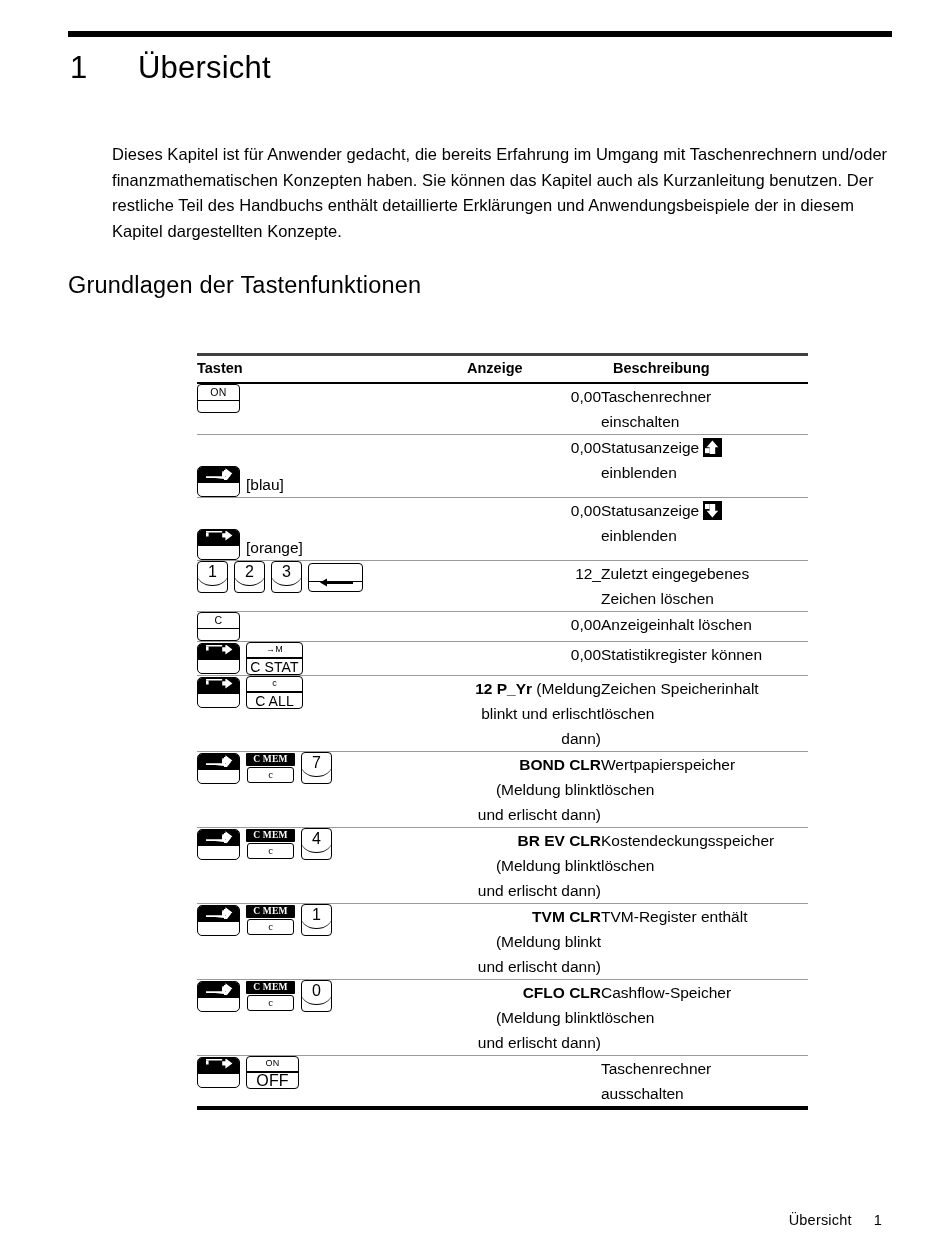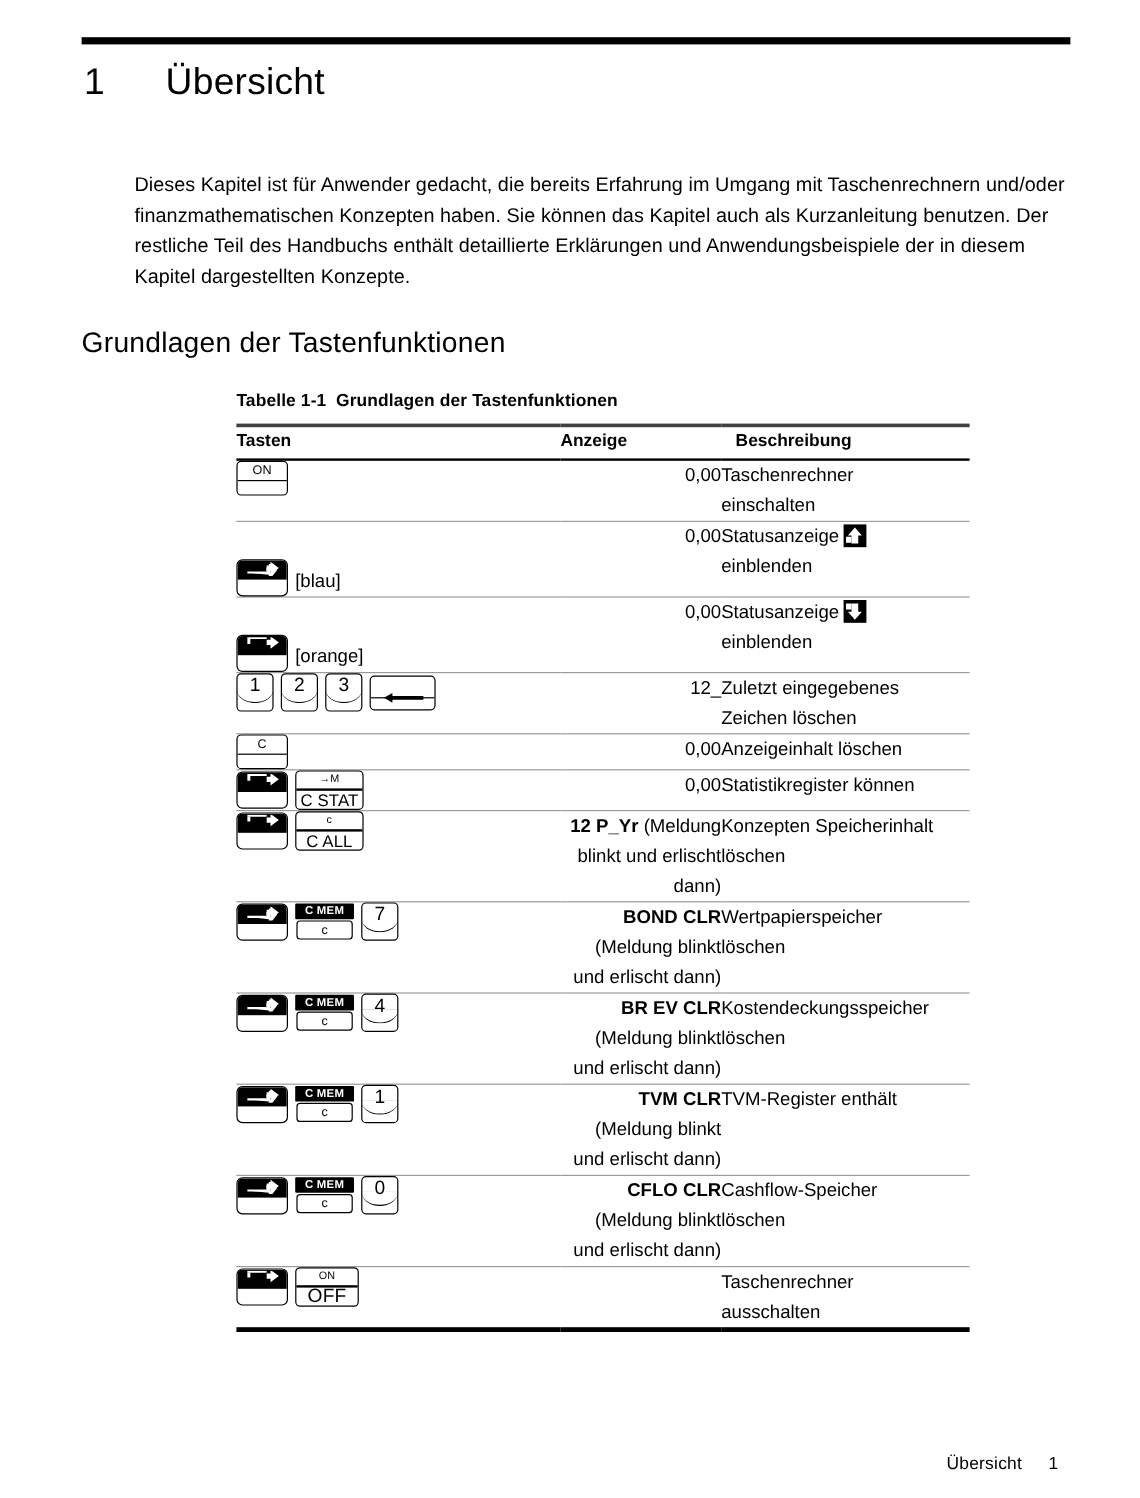--- a/index.html
+++ b/index.html
@@ -215,20 +215,21 @@
   .key-fn.w-call  { width: 57px; }
   .key-fn.w-off   { width: 53px; }
   .key-fn.w-off .bot { font-size: 16px; }
 
   
   .key-cmem {
     width: 49px; height: 31px;
     border: none;
     background: transparent;
     border-radius: 0;
+    font-family: Liberation Serif, serif;
   }
   .key-cmem .inv {
     position: absolute;
     left: 0; top: 0;
     width: 49px; height: 13px;
     background: #000;
     color: #fff;
     font-size: 9.5px;
     line-height: 13px;
     text-align: center;
@@ -280,23 +281,20 @@
   <div class="top-rule"></div>
 
   <div class="chapter">
     <span class="num">1</span><span>Übersicht</span>
   </div>
 
   <p class="intro">Dieses Kapitel ist für Anwender gedacht, die bereits Erfahrung im Umgang mit Taschenrechnern und/oder finanzmathematischen Konzepten haben. Sie können das Kapitel auch als Kurzanleitung benutzen. Der restliche Teil des Handbuchs enthält detaillierte Erklärungen und Anwendungsbeispiele der in diesem Kapitel dargestellten Konzepte.</p>
 
   <div class="section-head">Grundlagen der Tastenfunktionen</div>
 
-  <div class="table-caption">
-    <span>Tabelle 1-1</span><span class="cap-gap"></span><span>Grundlagen der Tastenfunktionen</span>
-  </div>
 
   <div class="tbl">
     <table class="keys">
       <colgroup>
           <col class="c1">
           <col class="c2">
           <col class="c3">
         </colgroup>
       <thead>
         <tr>
@@ -447,21 +445,21 @@
                 </span>
                 <span class="key key-fn w-call">
                   <span class="top">c</span>
                   <span class="divider"></span>
                   <span class="bot">C ALL</span>
                 </span>
               </div>
             </td>
             <td class="c-disp"><span class="disp-bold">12 P_Yr</span><span> (Meldung blinkt und erlischt dann)</span></td>
             <td class="c-desc">
-              <span class="stack-desc-line">Konzepten Speicherinhalt</span>
+              <span class="stack-desc-line">Zeichen Speicherinhalt</span>
               <span class="stack-desc-line">löschen</span>
             </td>
           </tr>
           <tr>
             <td class="c-keys">
               <div class="keyrow">
                 <span class="key key-shift">
                   <span class="bar">
                     <svg width="27" height="14" viewBox="0 0 27 14">
                       <path fill="#ffffff" d="M0 9 H16 V5 L18 5 V2 L21 2 L25 7 L21 12 L18 12 V9 L20 9 V7 L18 11 Z"></path>

